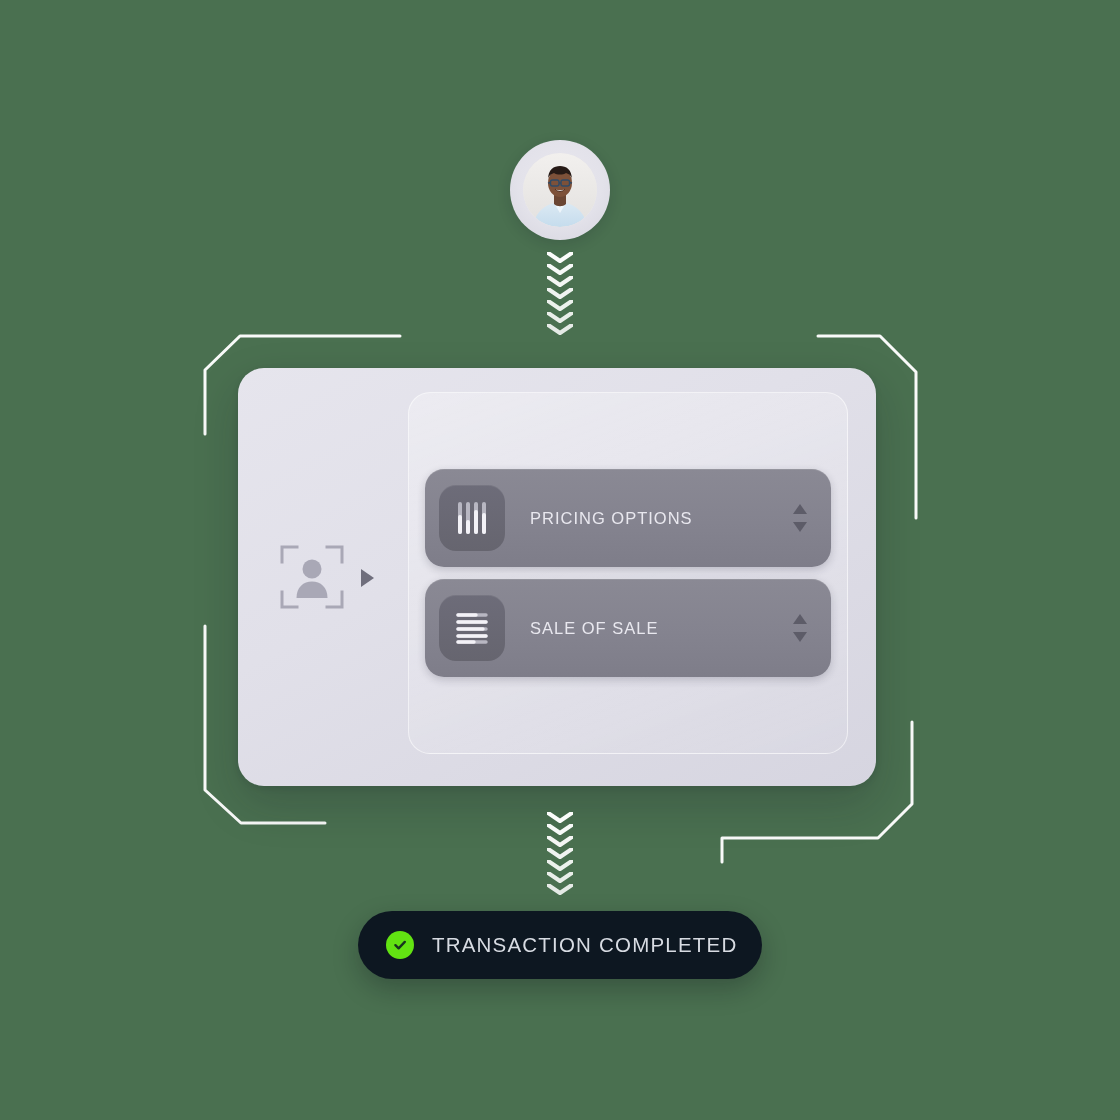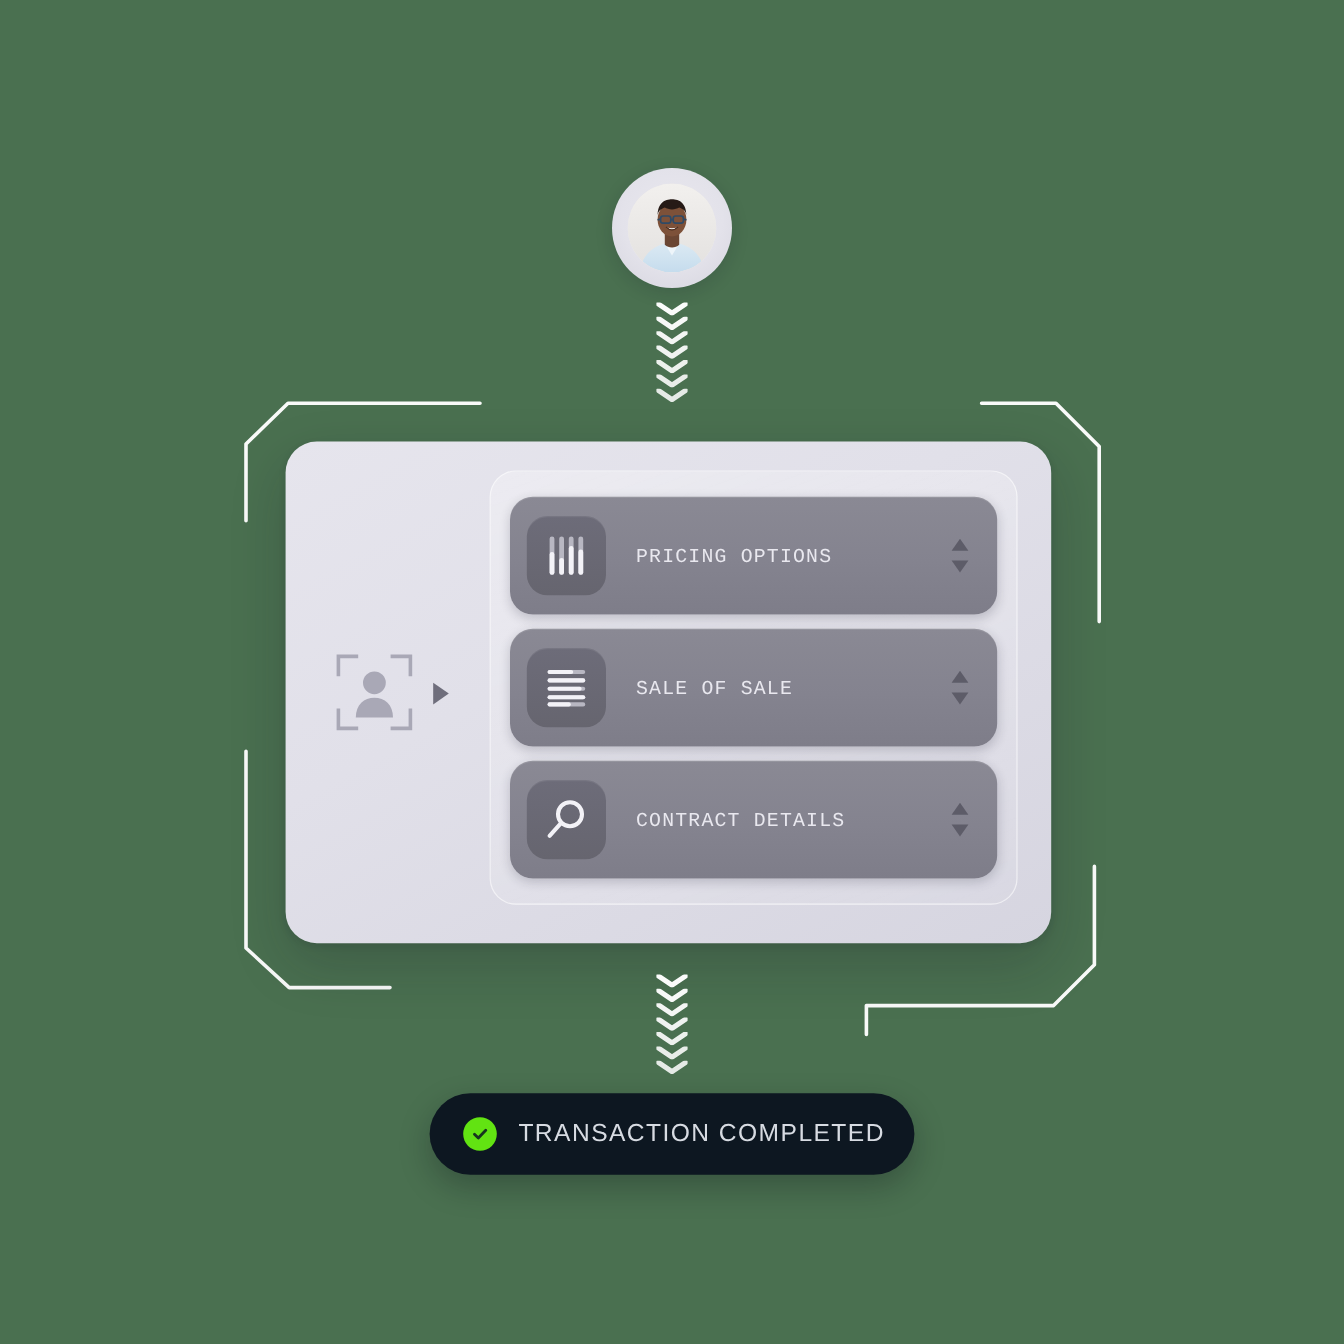--- a/index.html
+++ b/index.html
@@ -125,21 +125,20 @@
   .row {
     position: relative;
     margin: 0 16px;
     height: 98px;
     border-radius: 19px;
     background: linear-gradient(180deg, #8a8994 0%, #84838f 55%, #7e7d89 100%);
     box-shadow: 0 3px 9px rgba(30,32,48,.20), inset 0 1px 0 rgba(255,255,255,.10);
     display: flex;
     align-items: center;
     padding: 0 14px;
-    font-family: Liberation Mono, monospace;
   }
 
   .row-icon {
     width: 66px;
     height: 66px;
     border-radius: 17px;
     background: linear-gradient(180deg, #6d6c79 0%, #66656f 100%);
     box-shadow: inset 0 1px 0 rgba(255,255,255,.07);
     display: flex;
     align-items: center;
@@ -363,35 +362,20 @@
       </div>
       <div class="row-label">SALE OF SALE</div>
       <div class="stepper">
         <svg viewBox="0 0 18 34" xmlns="http://www.w3.org/2000/svg">
           <path d="M9 3 L16 13 L2 13 Z" fill="#5d5c68"></path>
           <path d="M9 31 L16 21 L2 21 Z" fill="#5d5c68"></path>
         </svg>
       </div>
     </div>
 
-    <div class="row">
-      <div class="row-icon">
-        <svg width="36" height="36" viewBox="0 0 36 36" xmlns="http://www.w3.org/2000/svg">
-          <circle cx="21" cy="13.5" r="10" fill="none" stroke="#f3f2f7" stroke-width="3.4"></circle>
-          <line x1="13.5" y1="21" x2="4" y2="31.5" stroke="#f3f2f7" stroke-width="3.4" stroke-linecap="round"></line>
-        </svg>
-      </div>
-      <div class="row-label">CONTRACT DETAILS</div>
-      <div class="stepper">
-        <svg viewBox="0 0 18 34" xmlns="http://www.w3.org/2000/svg">
-          <path d="M9 3 L16 13 L2 13 Z" fill="#5d5c68"></path>
-          <path d="M9 31 L16 21 L2 21 Z" fill="#5d5c68"></path>
-        </svg>
-      </div>
-    </div>
 
   </div>
 
   <div class="chevrons" id="chevrons-bottom">
     <div class="chev" style="opacity:.98">
       <svg viewBox="0 0 26 11">
           <path d="M1.6 1.3 L13 9 L24.4 1.3" fill="none" stroke="currentColor" stroke-width="4.2" stroke-linecap="round" stroke-linejoin="round"></path>
         </svg>
     </div>
     <div class="chev" style="opacity:.96">

